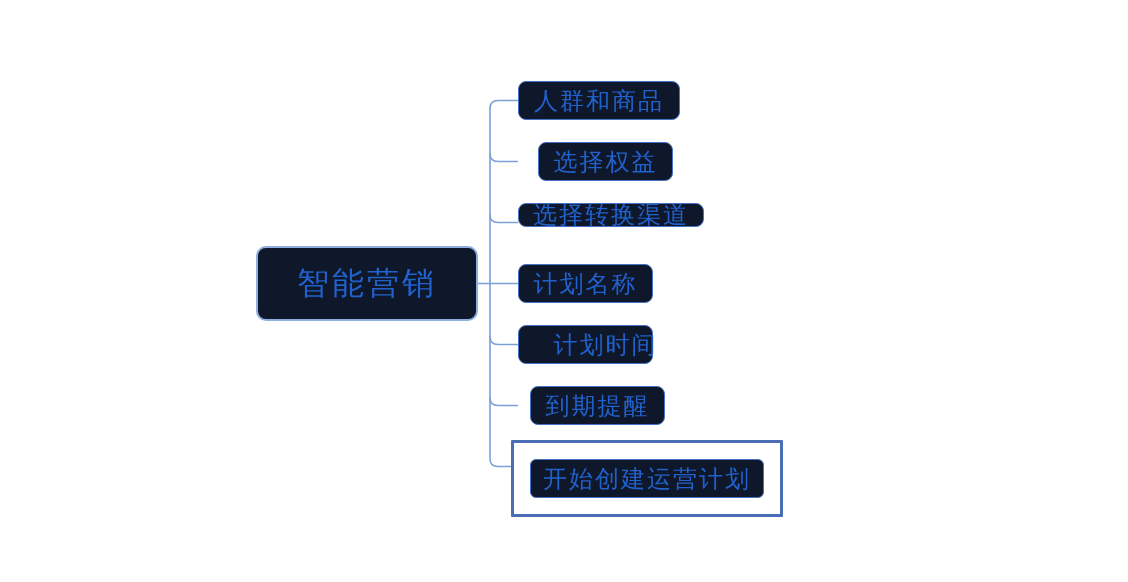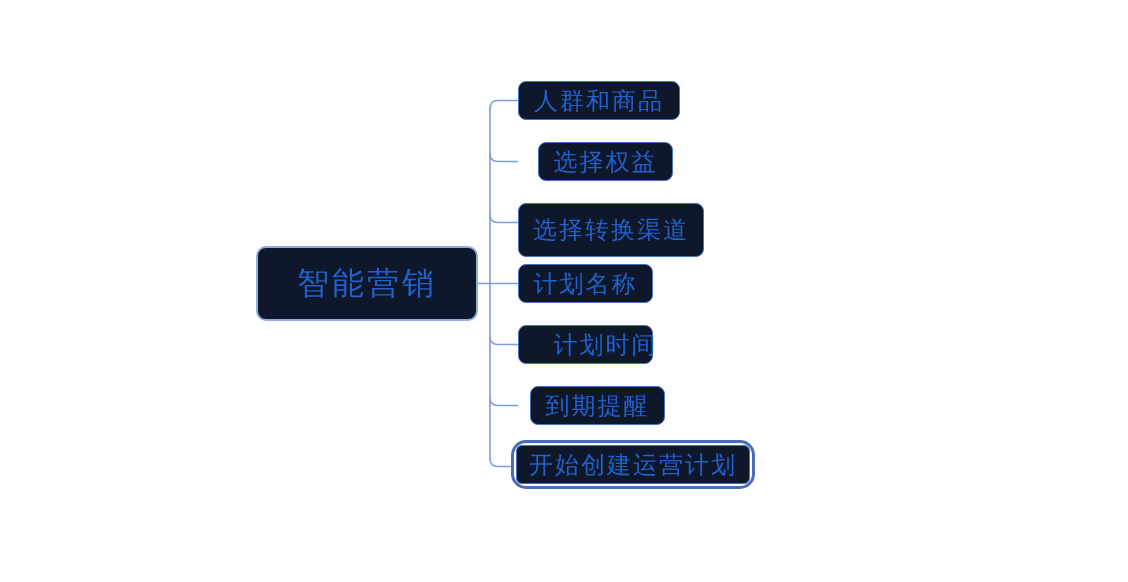--- a/index.html
+++ b/index.html
@@ -44,30 +44,30 @@
   .node.root {
     left: 256px; top: 246px;
     width: 222px; height: 75px;
     border: 2px solid var(--root-border);
     border-radius: 10px;
     font-size: 32px;
     letter-spacing: 3px;
   }
   .node.c1 { left: 518px; top: 81px;  width: 162px; height: 39px; }
   .node.c2 { left: 518px; top: 142px; width: 135px; height: 39px; margin-left: 20px; }
-  .node.c3 { left: 518px; top: 203px; width: 186px; height: 54px; }
+  .node.c3 { left: 518px; top: 203px; width: 186px; height: 24px; }
   .node.c4 { left: 518px; top: 264px; width: 135px; height: 39px; }
   .node.c5 { left: 518px; top: 325px; width: 135px; height: 39px; padding-left: 40px; }
   .node.c6 { left: 530px; top: 386px; width: 135px; height: 39px; text-align: right; }
   .selection-ring {
     position: absolute;
     left: 511px; top: 440px;
     border: 3px solid var(--selection);
-    border-radius: 15px;
-    padding: 2px;
+    border-radius: 1px;
+    padding: 16px;
     background: #ffffff;
   }
   .selection-ring .node.c7 {
     position: static;
     width: 234px; height: 39px;
     border-radius: 6px;
   }
 </style>
 </head>
 <body>

